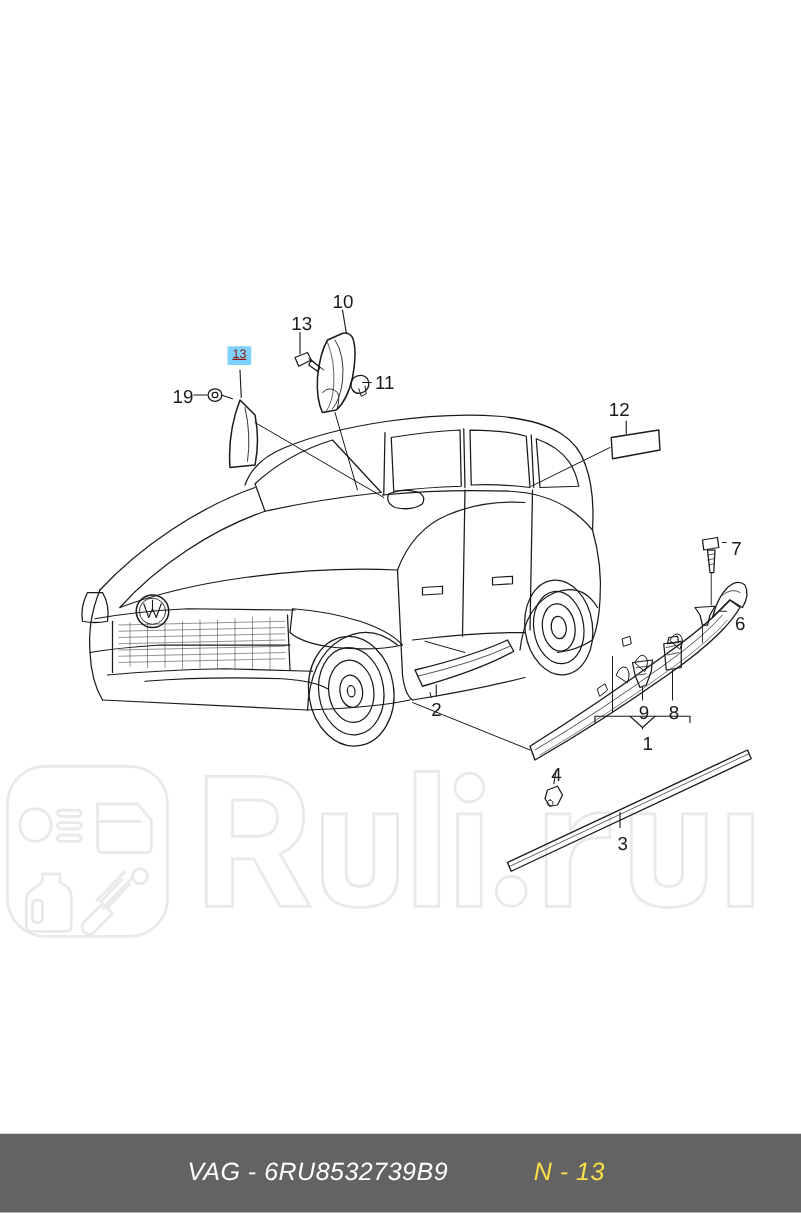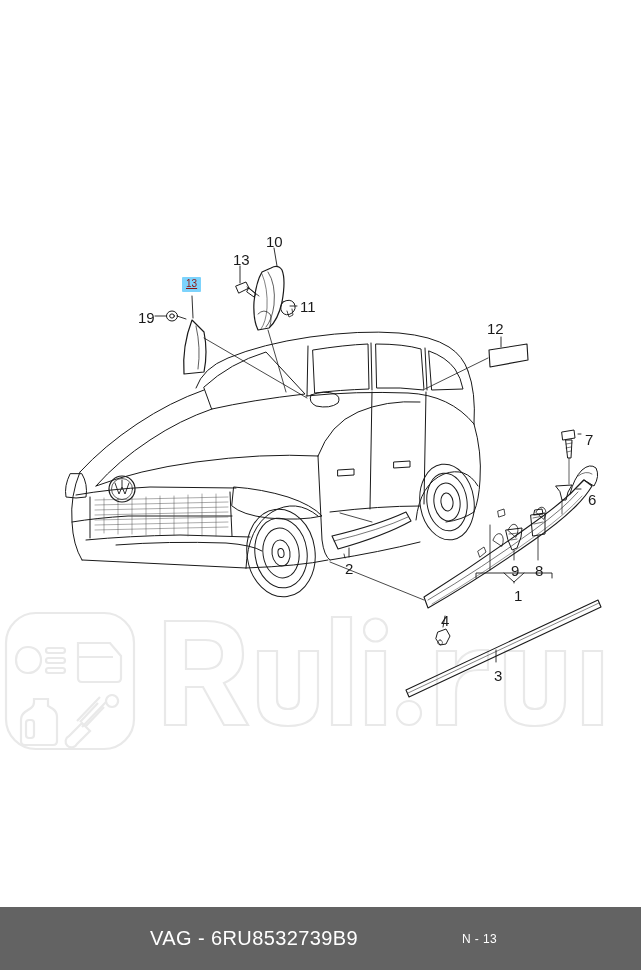--- a/index.html
+++ b/index.html
@@ -62,37 +62,37 @@
   
   #footer-bar {
     position: absolute;
     left: 0;
     top: 907px;
     width: 641px;
     height: 63px;
     background: #636363;
     display: flex;
     align-items: center;
+    font-style: italic;
   }
   #footer-part-number {
     position: absolute;
     left: 150px;
     font-size: 20px;
     color: #ffffff;
     font-family: "Liberation Sans", sans-serif;
     letter-spacing: 0.4px;
   }
   #footer-section-code {
     position: absolute;
     left: 427px;
-    font-size: 12px;
-    color: #ffffff;
+    font-size: 20px;
+    color: #fde047;
     font-family: "Liberation Sans", sans-serif;
     letter-spacing: 0.4px;
-    margin-left: 35px;
   }
 </style>
 </head>
 <body>
 
 <div id="diagram-canvas">
 
   <svg id="watermark" width="641" height="170" viewBox="0 0 641 170">
     <g fill="none" stroke="#e9e9e9" stroke-width="2.2">
 

